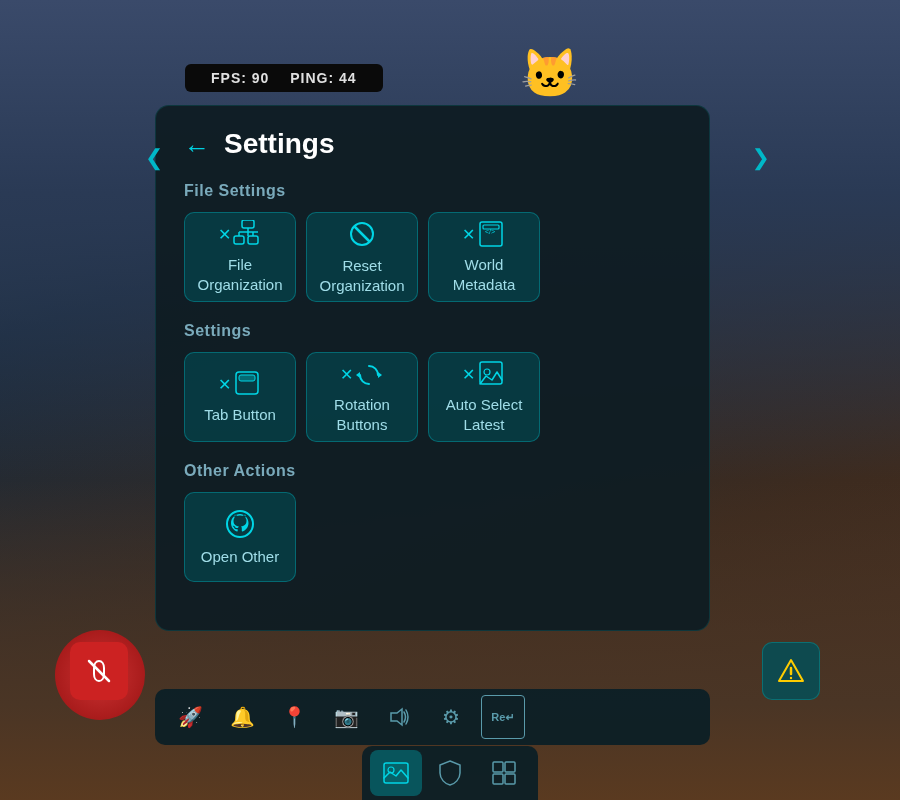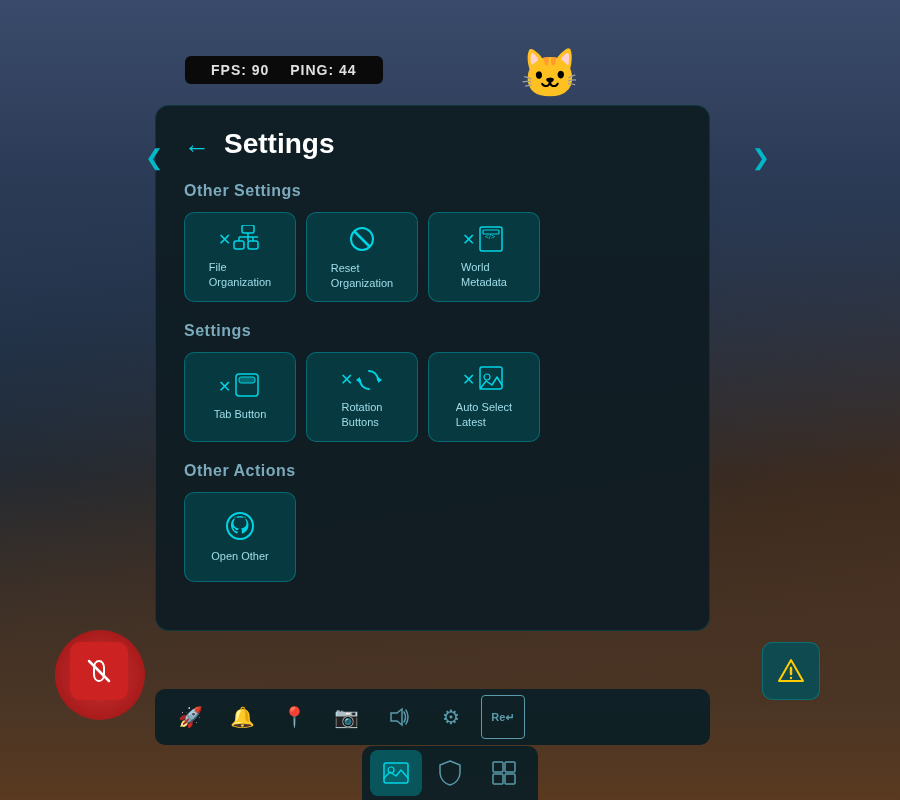--- a/index.html
+++ b/index.html
@@ -28,21 +28,21 @@
     .bg::after {
       content: '';
       position: absolute;
       bottom: 0; left: 0; right: 0; height: 40%;
       background: linear-gradient(0deg, #5a3a20 0%, #4a3525 30%, transparent 100%);
     }
 
     
     .fps-bar {
       position: absolute;
-      top: 56px;
+      top: 64px;
       left: 185px;
       background: #0a0a0a;
       color: #e0e0e0;
       padding: 6px 18px;
       border-radius: 6px;
       font-size: 14px;
       font-weight: bold;
       z-index: 10;
       letter-spacing: 1px;
     }
@@ -142,22 +142,22 @@
     .setting-btn .btn-icon {
       font-size: 26px;
       color: #00d5e5;
       display: flex;
       align-items: center;
       justify-content: center;
       gap: 2px;
     }
     .setting-btn .btn-label {
       color: #a0dde8;
-      font-size: 11px;
-      text-align: left;
+      font-size: 15px;
+      text-align: center;
       line-height: 1.3;
       font-weight: 500;
     }
 
     
     .taskbar {
       position: absolute;
       bottom: 55px;
       left: 155px;
       width: 555px;
@@ -277,21 +277,21 @@
 <div class="wing-left">❮</div>
 <div class="wing-right">❯</div>
 
 <div class="settings-panel">
 
   <div class="settings-header">
     <span class="back-arrow">←</span>
     <span class="settings-title">Settings</span>
   </div>
 
-  <div class="section-label">Other Settings</div>
+  <div class="section-label">File Settings</div>
   <div class="btn-grid">
 
     <div class="setting-btn">
       <div class="btn-icon">
         <svg width="44" height="28" viewBox="0 0 44 28" fill="none">
           <text x="0" y="20" font-size="16" fill="#00d5e5">✕</text>
           <g transform="translate(16,0)">
             <rect x="8" y="0" width="12" height="8" rx="2" stroke="#00d5e5" stroke-width="1.5" fill="none"></rect>
             <rect x="0" y="16" width="10" height="8" rx="2" stroke="#00d5e5" stroke-width="1.5" fill="none"></rect>
             <rect x="14" y="16" width="10" height="8" rx="2" stroke="#00d5e5" stroke-width="1.5" fill="none"></rect>

